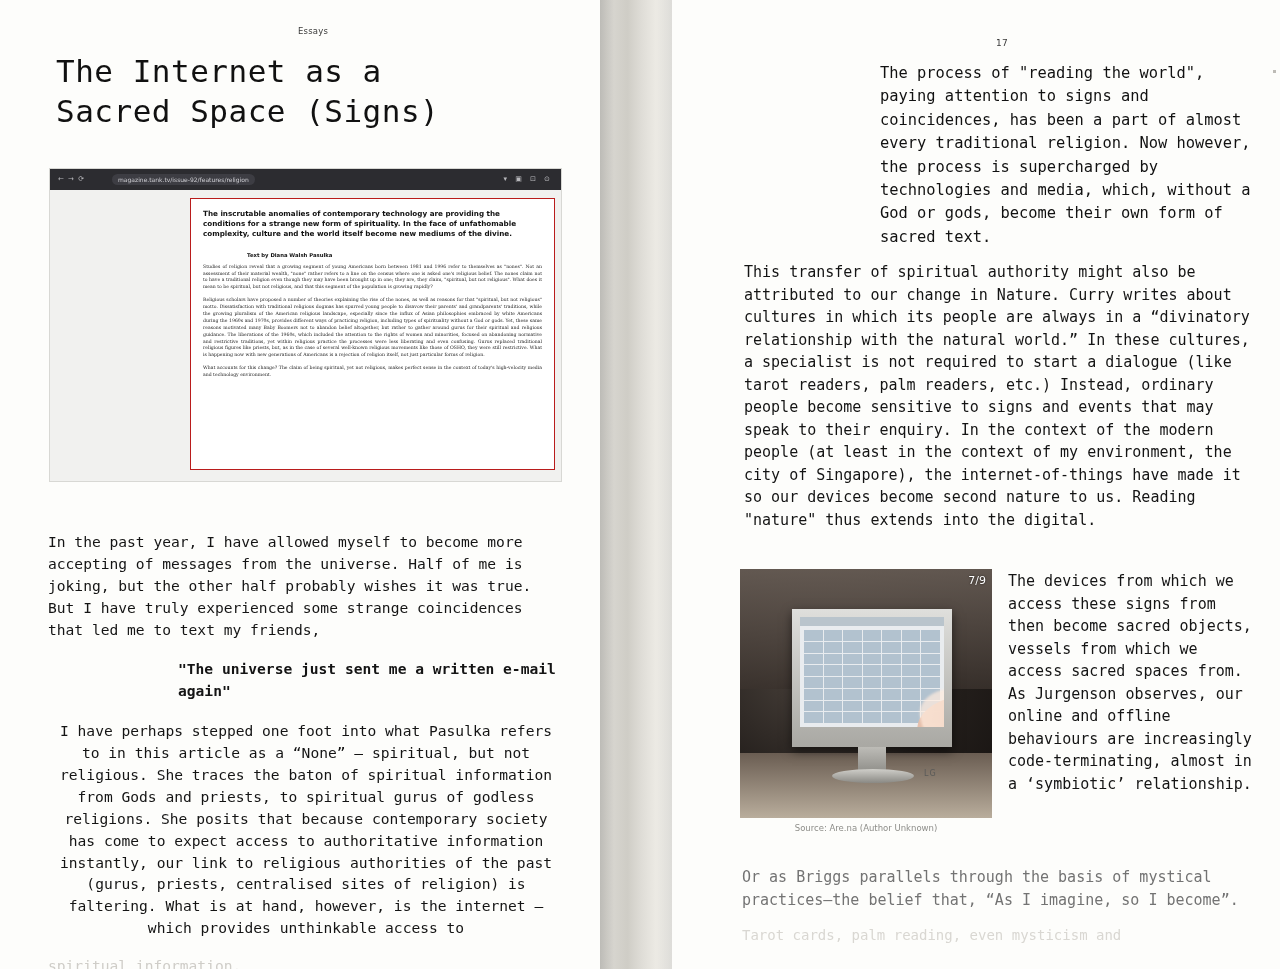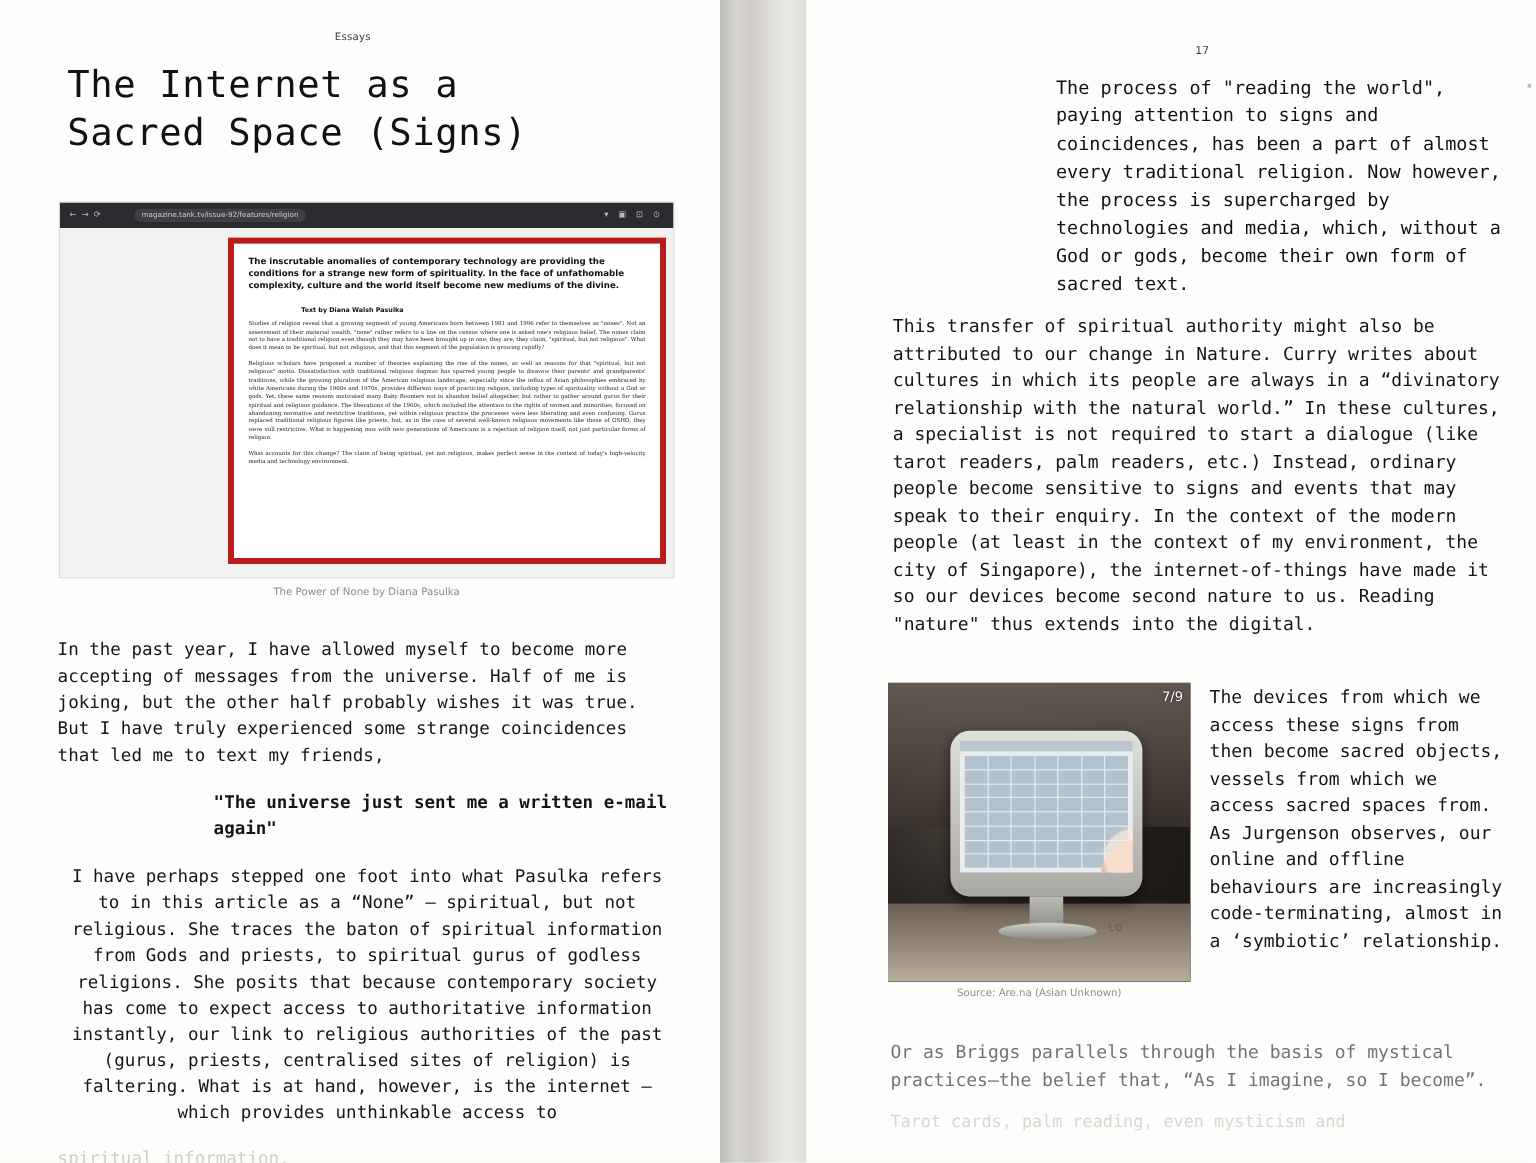--- a/index.html
+++ b/index.html
@@ -51,21 +51,21 @@
   }
 
   
   .running-head {
     position: absolute;
     font-family: "DejaVu Sans", sans-serif;
     font-size: 8.5px;
     color: #3a3a3a;
     letter-spacing: 0.2px;
   }
-  .rh-left { left: 279px; top: 26px; }
+  .rh-left { left: 298px; top: 26px; }
   .rh-right { left: 996px; top: 38px; font-size: 9px; }
 
   
   .title {
     position: absolute;
     left: 56px; top: 52px;
     width: 520px;
     font-family: "DejaVu Sans Mono", monospace;
     font-size: 31px;
     line-height: 1.28;
@@ -111,21 +111,21 @@
   }
   .browser-body {
     position: absolute; left: 0; top: 21px; right: 0; bottom: 0;
     background: #f1f1ef;
   }
   .article-card {
     position: absolute;
     left: 140px; top: 8px;
     width: 365px; height: 272px;
     background: #fff;
-    border: 5px solid #b91c1c;
+    border: 1px solid #b91c1c;
     box-sizing: border-box;
     padding: 10px 12px;
     overflow: hidden;
   }
   .article-lede {
     font-family: "DejaVu Sans", sans-serif;
     font-weight: bold;
     font-size: 7.2px;
     line-height: 1.42;
     color: #111;
@@ -211,21 +211,21 @@
     background: linear-gradient(to bottom, #6d625a, #3a322d);
     opacity: .85;
   }
   .mon-desk {
     position: absolute; left: 0; bottom: 0; width: 100%; height: 26%;
     background: linear-gradient(to bottom, #6a5d52, #b9ad9c);
   }
   .mon-frame {
     position: absolute; left: 52px; top: 40px; width: 160px; height: 138px;
     background: linear-gradient(to bottom, #dfdfdc, #a9a8a3);
-    border-radius: 16px;
+    border-radius: 0;
     box-shadow: 0 4px 10px rgba(0,0,0,.55);
   }
   .mon-screen {
     position: absolute; left: 8px; top: 8px; right: 8px; bottom: 20px;
     background: #e9ecef;
     overflow: hidden;
   }
   .mon-screen-top {
     position: absolute; left: 0; top: 0; width: 100%; height: 9px;
     background: #b9c4cc;
@@ -350,21 +350,20 @@
           <div class="article-byline">Text by Diana Walsh Pasulka</div>
           <div class="article-body">
             <p>Studies of religion reveal that a growing segment of young Americans born between 1981 and 1996 refer to themselves as "nones". Not an assessment of their material wealth, "none" rather refers to a line on the census where one is asked one's religious belief. The nones claim not to have a traditional religion even though they may have been brought up in one; they are, they claim, "spiritual, but not religious". What does it mean to be spiritual, but not religious, and that this segment of the population is growing rapidly?</p>
             <p>Religious scholars have proposed a number of theories explaining the rise of the nones, as well as reasons for that "spiritual, but not religious" motto. Dissatisfaction with traditional religious dogmas has spurred young people to disavow their parents' and grandparents' traditions, while the growing pluralism of the American religious landscape, especially since the influx of Asian philosophies embraced by white Americans during the 1960s and 1970s, provides different ways of practicing religion, including types of spirituality without a God or gods. Yet, these same reasons motivated many Baby Boomers not to abandon belief altogether, but rather to gather around gurus for their spiritual and religious guidance. The liberations of the 1960s, which included the attention to the rights of women and minorities, focused on abandoning normative and restrictive traditions, yet within religious practice the processes were less liberating and even confusing. Gurus replaced traditional religious figures like priests, but, as in the case of several well-known religious movements like those of OSHO, they were still restrictive. What is happening now with new generations of Americans is a rejection of religion itself, not just particular forms of religion.</p>
             <p>What accounts for this change? The claim of being spiritual, yet not religious, makes perfect sense in the context of today's high-velocity media and technology environment.</p>
           </div>
         </div>
       </div>
     </div>
 
-    <div class="figure-caption">The Power of None by Diana Pasulka</div>
 
     <div class="body-left">
       <p>In the past year, I have allowed myself to become more accepting of messages from the universe. Half of me is joking, but the other half probably wishes it was true. But I have truly experienced some strange coincidences that led me to text my friends,</p>
       <p class="pull-quote">"The universe just sent me a written e-mail again"</p>
       <p class="last">I have perhaps stepped one foot into what Pasulka refers to in this article as a “None” — spiritual, but not religious. She traces the baton of spiritual information from Gods and priests, to spiritual gurus of godless religions. She posits that because contemporary society has come to expect access to authoritative information instantly, our link to religious authorities of the past (gurus, priests, centralised sites of religion)  is faltering. What is at hand, however, is the internet — which provides unthinkable access to</p>
     </div>
 
     <div class="left-ghost">spiritual information.</div>
   </div>
 
@@ -452,21 +451,21 @@
         <div class="mon-hand"></div>
         <div class="mon-hand2"></div>
       </div>
       <div class="mon-brand">LG</div>
     </div>
     <div class="mon-stand"></div>
     <div class="mon-base"></div>
     <div class="mon-counter">7/9</div>
   </div>
 
-  <div class="monitor-caption">Source: Are.na (Asian Unknown)</div>
+  <div class="monitor-caption">Source: Are.na (Author Unknown)</div>
 
   <div class="right-side-col">The devices from which we access these signs from then become sacred objects, vessels from which we access sacred spaces from. As Jurgenson observes, our online and offline behaviours are increasingly code-terminating, almost in a ‘symbiotic’ relationship.</div>
 
   <div class="right-last">Or as Briggs parallels through the basis of mystical practices—the belief that, “As I imagine, so I become”.</div>
 
   <div class="right-ghost">Tarot cards, palm reading, even mysticism and</div>
 
 </div>
 
 </body></html>

